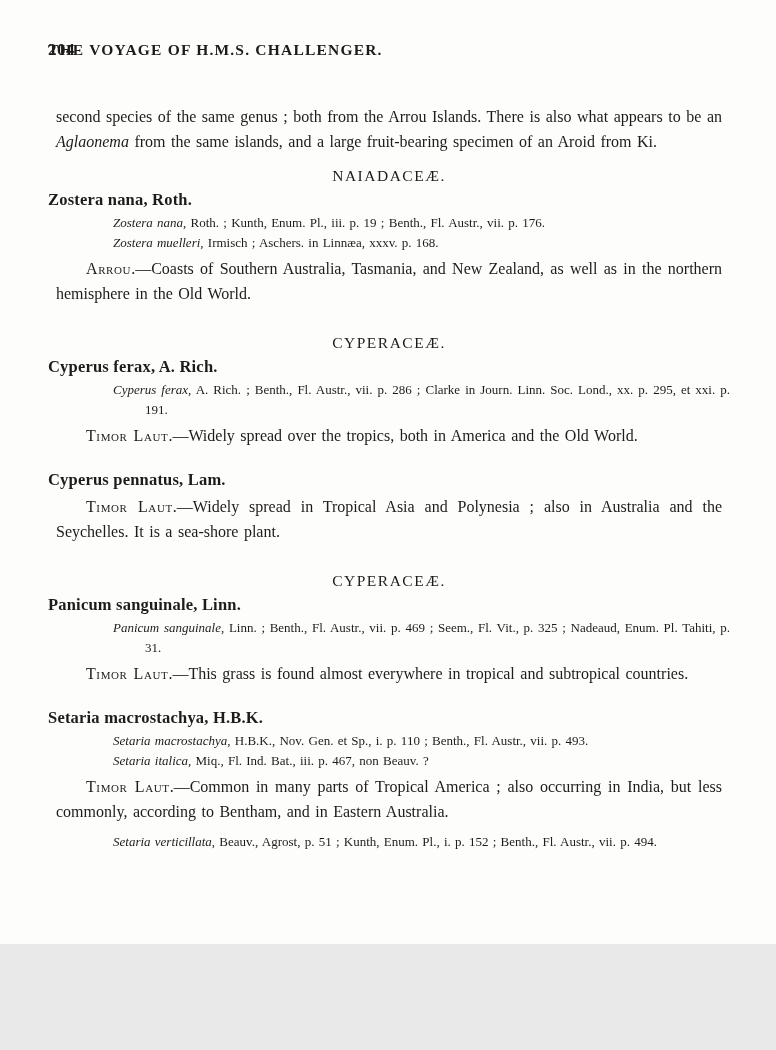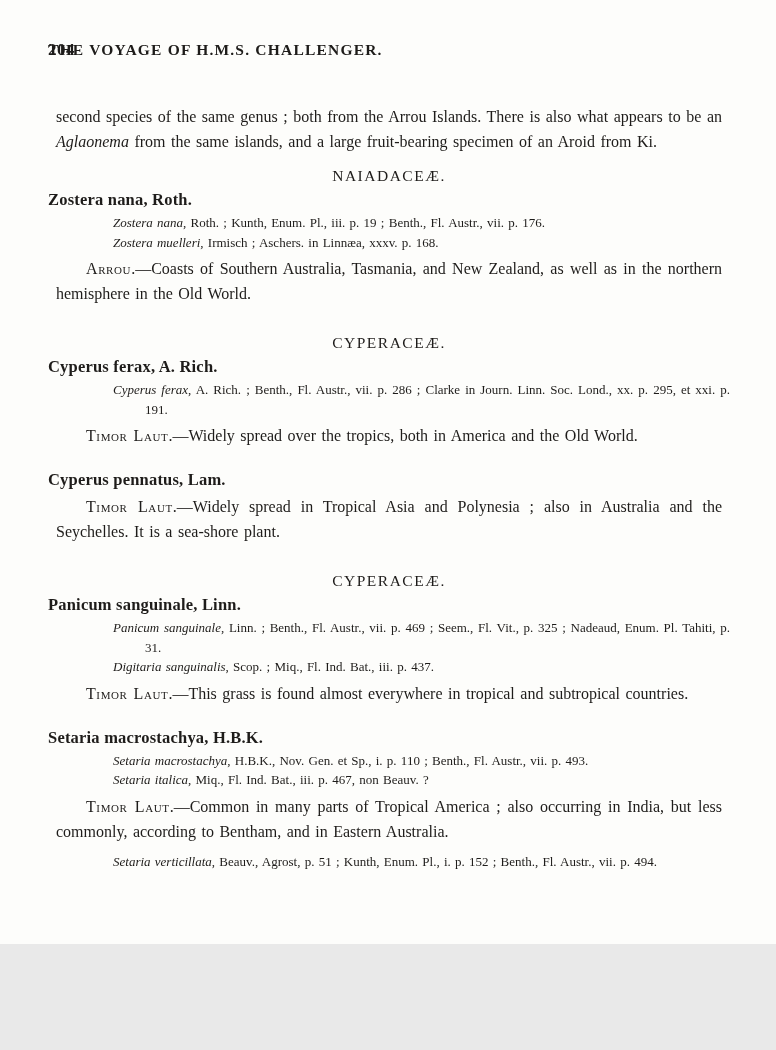--- a/index.html
+++ b/index.html
@@ -118,21 +118,20 @@
       <h3 class="species-name">Cyperus pennatus, Lam.</h3>
       <p class="body-par dist"><span class="locality">Timor Laut</span><span>.—Widely spread in Tropical Asia and Polynesia ; also in Australia and the Seychelles. It is a sea-shore plant.</span></p>
     </section>
 
     <h2 class="family-heading">CYPERACEÆ.</h2>
 
     <section>
       <h3 class="species-name tight">Panicum sanguinale, Linn.</h3>
       <div class="synonyms">
         <p class="synonym"><i>Panicum sanguinale</i><span>, Linn. ; Benth., Fl. Austr., vii. p. 469 ; Seem., Fl. Vit., p. 325 ; Nadeaud, Enum. Pl. Tahiti, p. 31.</span></p>
-        <p class="synonym"><i>Digitaria sanguinalis</i><span>, Scop. ; Miq., Fl. Ind. Bat., iii. p. 437.</span></p>
       </div>
       <p class="body-par dist"><span class="locality">Timor Laut</span><span>.—This grass is found almost everywhere in tropical and subtropical countries.</span></p>
     </section>
 
     <section>
       <h3 class="species-name">Setaria macrostachya, H.B.K.</h3>
       <div class="synonyms">
         <p class="synonym"><i>Setaria macrostachya</i><span>, H.B.K., Nov. Gen. et Sp., i. p. 110 ; Benth., Fl. Austr., vii. p. 493.</span></p>
         <p class="synonym"><i>Setaria italica</i><span>, Miq., Fl. Ind. Bat., iii. p. 467, non Beauv. ?</span></p>
       </div>

